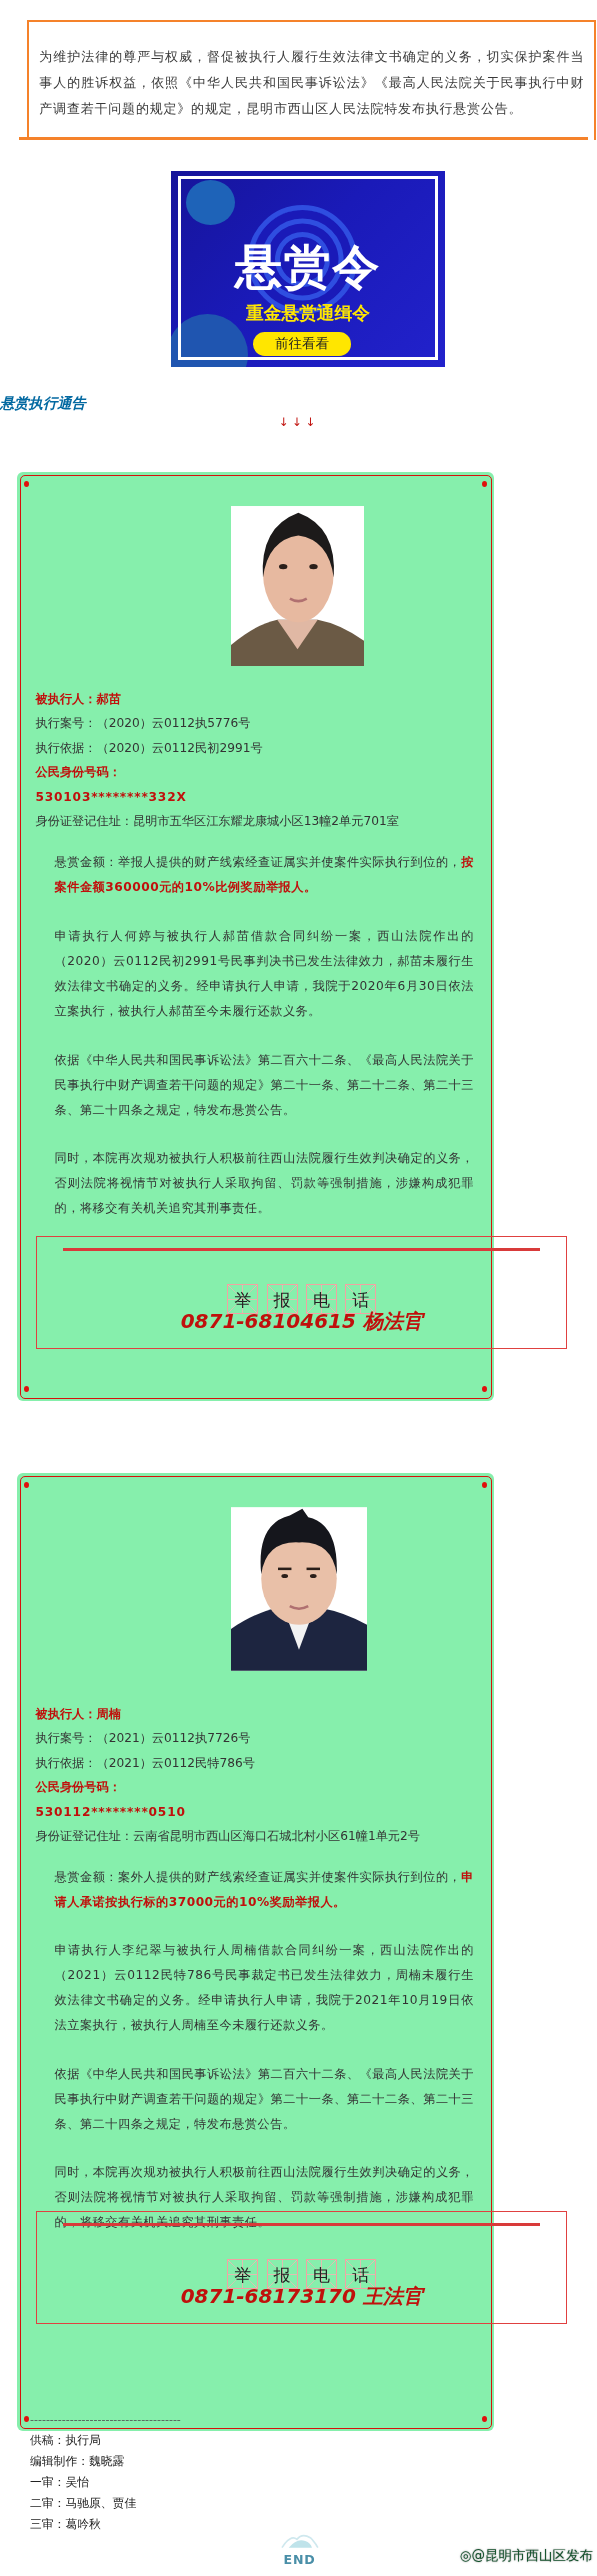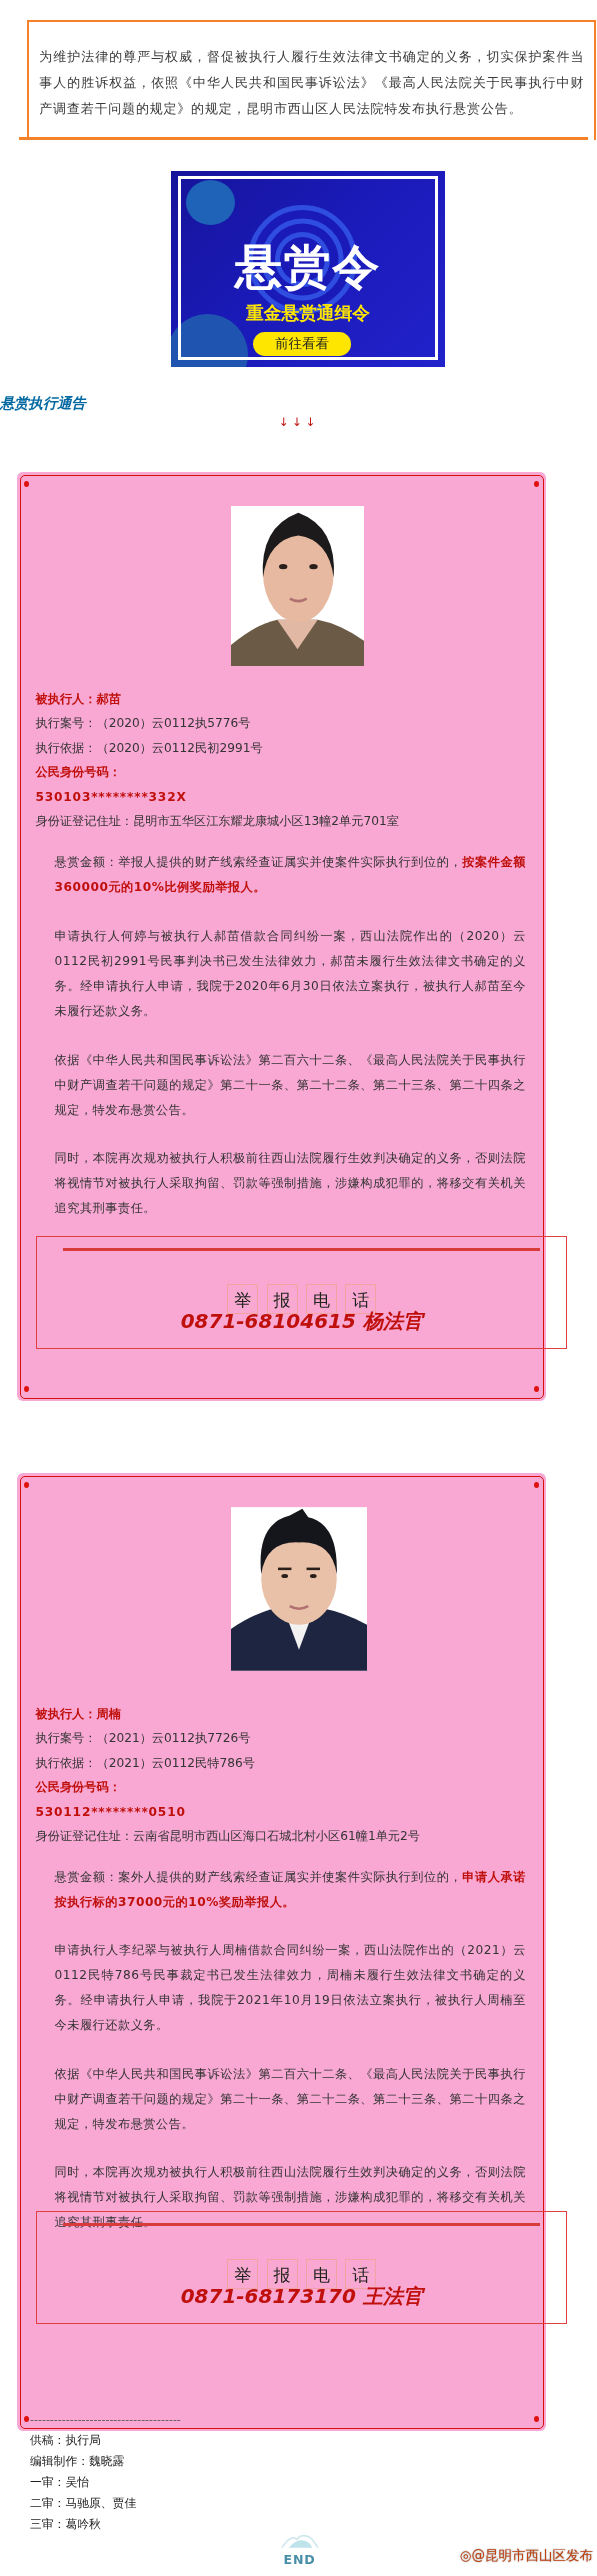--- a/index.html
+++ b/index.html
@@ -70,22 +70,22 @@
     position: absolute; left: 0; right: 0; top: 394px;
     text-align: left; color: #0369a1; font-weight: bold; font-style: italic; font-size: 14.3px;
   }
   .notice-arrows {
     position: absolute; left: 0; right: 0; top: 415px;
     text-align: center; color: #c0100c; font-style: italic; font-size: 11.8px; letter-spacing: 3.4px;
   }
   
   .card {
     position: absolute;
-    left: 17px; width: 529px;
-    background: #f9a8d4;
+    left: 17px; width: 477px;
+    background: #86efac;
     border-radius: 5.9px;
   }
   .card-inner {
     position: absolute; left: 2.5px; top: 2.5px; right: 2.5px; bottom: 2.5px;
     border: 1.7px solid #d8100c; border-radius: 5px;
   }
   .dot { position: absolute; width: 5px; height: 5.9px; border-radius: 50%; background: #e0100c; }
   .dot.tl { left: 6.7px; top: 9.3px; } .dot.tr { right: 6.7px; top: 9.3px; }
   .dot.bl { left: 6.7px; bottom: 9.3px; } .dot.br { right: 6.7px; bottom: 9.3px; }
   .photo {
@@ -125,21 +125,21 @@
   
   .credits {
     position: absolute; left: 30px; top: 2411px; font-size: 11.8px; color: #222; line-height: 21px;
   }
   .credits .dash { letter-spacing: 0; color: #555; font-size: 11px; height: 18.5px; line-height: 18.5px; }
   .end {
     position: absolute; left: 280px; top: 2531px; width: 39px; text-align: center;
   }
   .end-text { color: #4a8fa8; font-weight: bold; font-size: 12.6px; letter-spacing: 0.8px; display:block; margin-top: -1.7px; }
   .watermark {
-    position: absolute; right: 5px; top: 2547px; color: #c2410c; font-size: 13.5px;
+    position: absolute; right: 5px; top: 2547px; color: #14532d; font-size: 13.5px;
     text-shadow: 0 0 1.7px #777;
   }
 </style>
 </head>
 <body style="height:2576px;">
 
 <div class="intro">
   <p>为维护法律的尊严与权威，督促被执行人履行生效法律文书确定的义务，切实保护案件当事人的胜诉权益，依照《中华人民共和国民事诉讼法》《最高人民法院关于民事执行中财产调查若干问题的规定》的规定，昆明市西山区人民法院特发布执行悬赏公告。</p>
 </div>
 <div class="intro-bottom" style="left:19.3px;width:569px;"></div>

